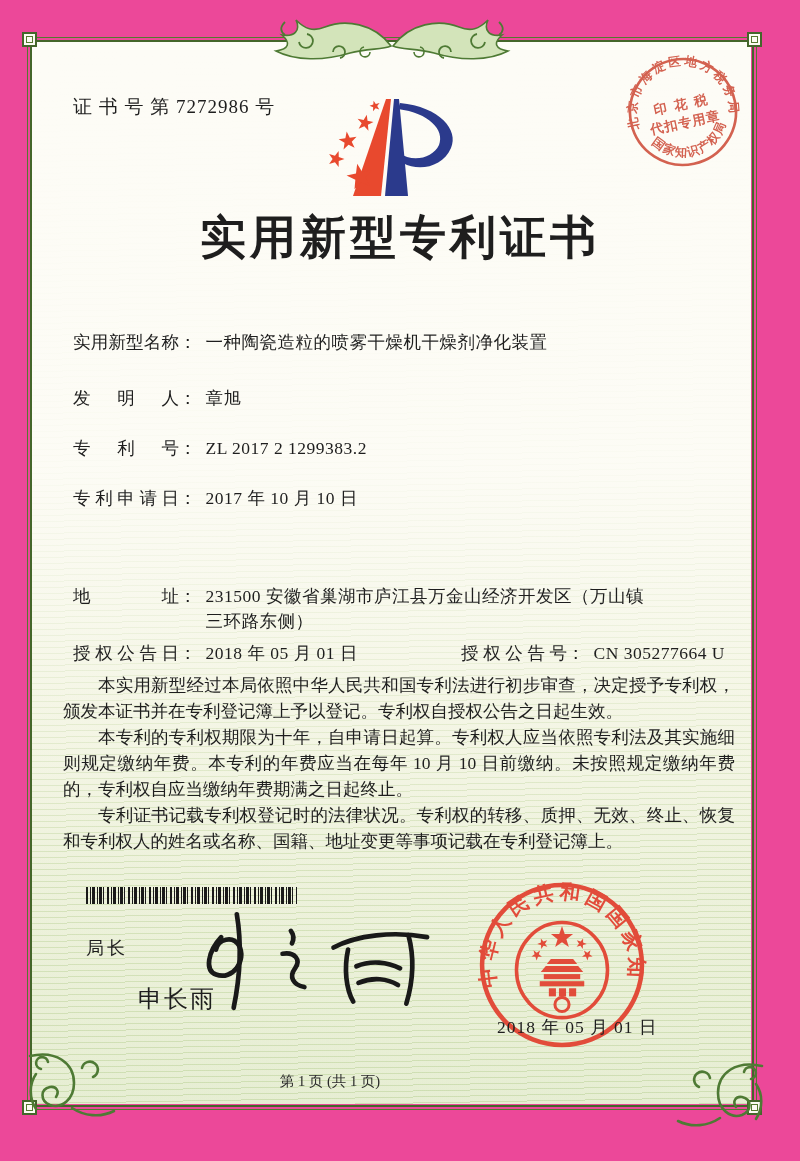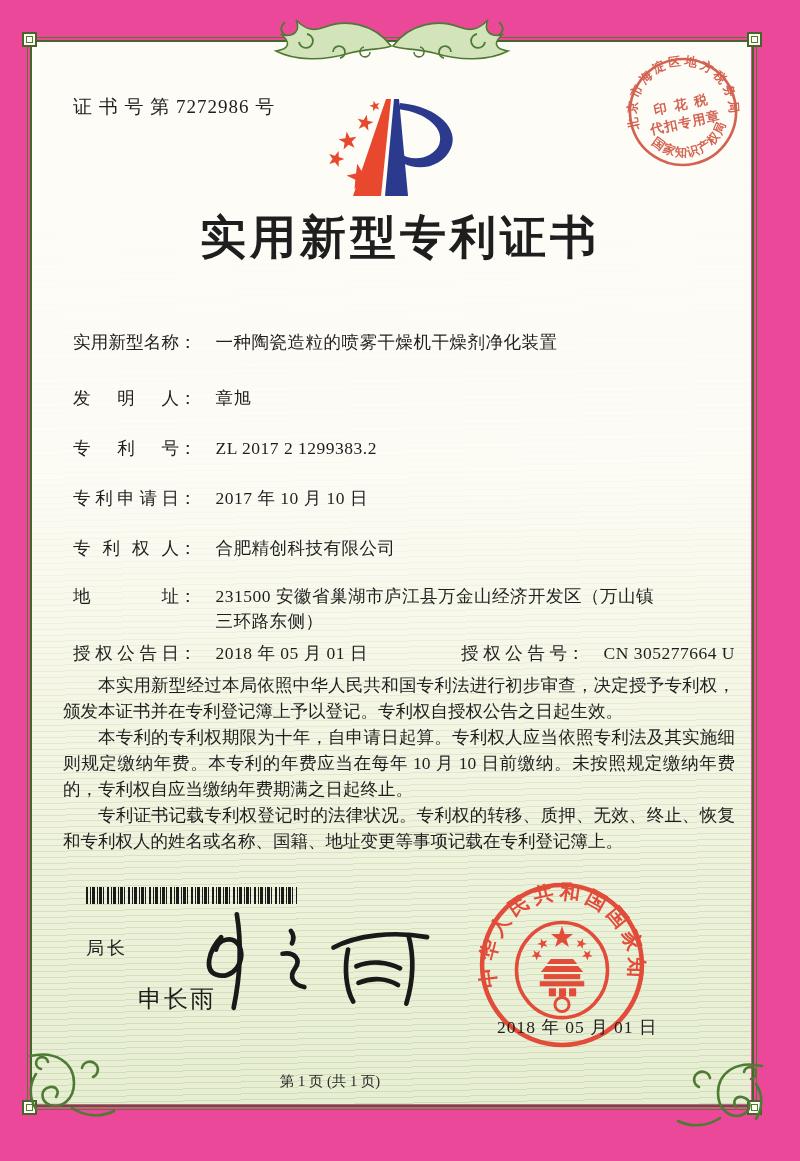--- a/index.html
+++ b/index.html
@@ -17,21 +17,21 @@
   .corner i{position:absolute;left:2px;top:2px;right:2px;bottom:2px;border:1.5px solid #55792f;display:block;}
   .c-tl{left:-6px;top:-6px;} .c-tr{right:-6px;top:-6px;} .c-bl{left:-6px;bottom:-6px;} .c-br{right:-6px;bottom:-6px;}
   .ornament{position:absolute;z-index:2;}
   
   .abs{position:absolute;z-index:3;}
   .cert-no{left:73px;top:94px;font-size:19px;letter-spacing:1px;}
   .title{left:0;top:207px;width:800px;text-align:center;font-size:46px;font-weight:bold;letter-spacing:4px;}
   .field-row{left:73px;width:660px;font-size:17.5px;line-height:25px;}
   .flabel{display:inline-block;width:106px;text-align:justify;text-align-last:justify;vertical-align:top;}
   .colon{vertical-align:top;}
-  .fvalue{display:inline-block;vertical-align:top;margin-left:19px;max-width:450px;letter-spacing:.5px;}
+  .fvalue{display:inline-block;vertical-align:top;margin-left:9px;max-width:450px;letter-spacing:.5px;}
   .grant-right{position:absolute;left:388px;top:0;white-space:nowrap;}
   .paras{left:63px;top:672px;width:672px;font-size:17.5px;line-height:26px;text-align:justify;}
   .paras p{margin:0;text-indent:2em;}
   .barcode{left:86px;top:887px;width:211px;height:17px;background:
     repeating-linear-gradient(90deg,#1a1a1a 0 2px,rgba(0,0,0,0) 2px 4px,#1a1a1a 4px 5px,rgba(0,0,0,0) 5px 6px,
     #1a1a1a 6px 9px,rgba(0,0,0,0) 9px 11px,#1a1a1a 11px 12px,rgba(0,0,0,0) 12px 13px,
     #1a1a1a 13px 16px,rgba(0,0,0,0) 16px 17px,#1a1a1a 17px 18px,rgba(0,0,0,0) 18px 21px);}
   .signer-title{left:86px;top:936px;font-size:18px;letter-spacing:3px;}
   .signer-name{left:94px;top:983px;font-size:24px;letter-spacing:2px;margin-left:44px;}
   .issue-date{left:497px;top:1015px;font-size:17.5px;letter-spacing:1px;z-index:4;}
@@ -129,23 +129,20 @@
     <span class="flabel">实用新型名称</span><span class="colon">：</span><span class="fvalue">一种陶瓷造粒的喷雾干燥机干燥剂净化装置</span>
   </div>
   <div class="abs field-row" style="top:386px">
     <span class="flabel">发明人</span><span class="colon">：</span><span class="fvalue">章旭</span>
   </div>
   <div class="abs field-row" style="top:436px">
     <span class="flabel">专利号</span><span class="colon">：</span><span class="fvalue">ZL 2017 2 1299383.2</span>
   </div>
   <div class="abs field-row" style="top:486px">
     <span class="flabel">专利申请日</span><span class="colon">：</span><span class="fvalue">2017 年 10 月 10 日</span>
-  </div>
-  <div class="abs field-row" style="top:536px">
-    <span class="flabel">专利权人</span><span class="colon">：</span><span class="fvalue">合肥精创科技有限公司</span>
   </div>
   <div class="abs field-row" style="top:584px">
     <span class="flabel">地址</span><span class="colon">：</span><span class="fvalue" style="width:450px">231500 安徽省巢湖市庐江县万金山经济开发区（万山镇三环路东侧）</span>
   </div>
   <div class="abs field-row" style="top:641px">
     <span class="flabel">授权公告日</span><span class="colon">：</span><span class="fvalue">2018 年 05 月 01 日</span>
     <span class="grant-right">
       <span class="flabel">授权公告号</span><span class="colon">：</span><span class="fvalue">CN 305277664 U</span>
     </span>
   </div>

